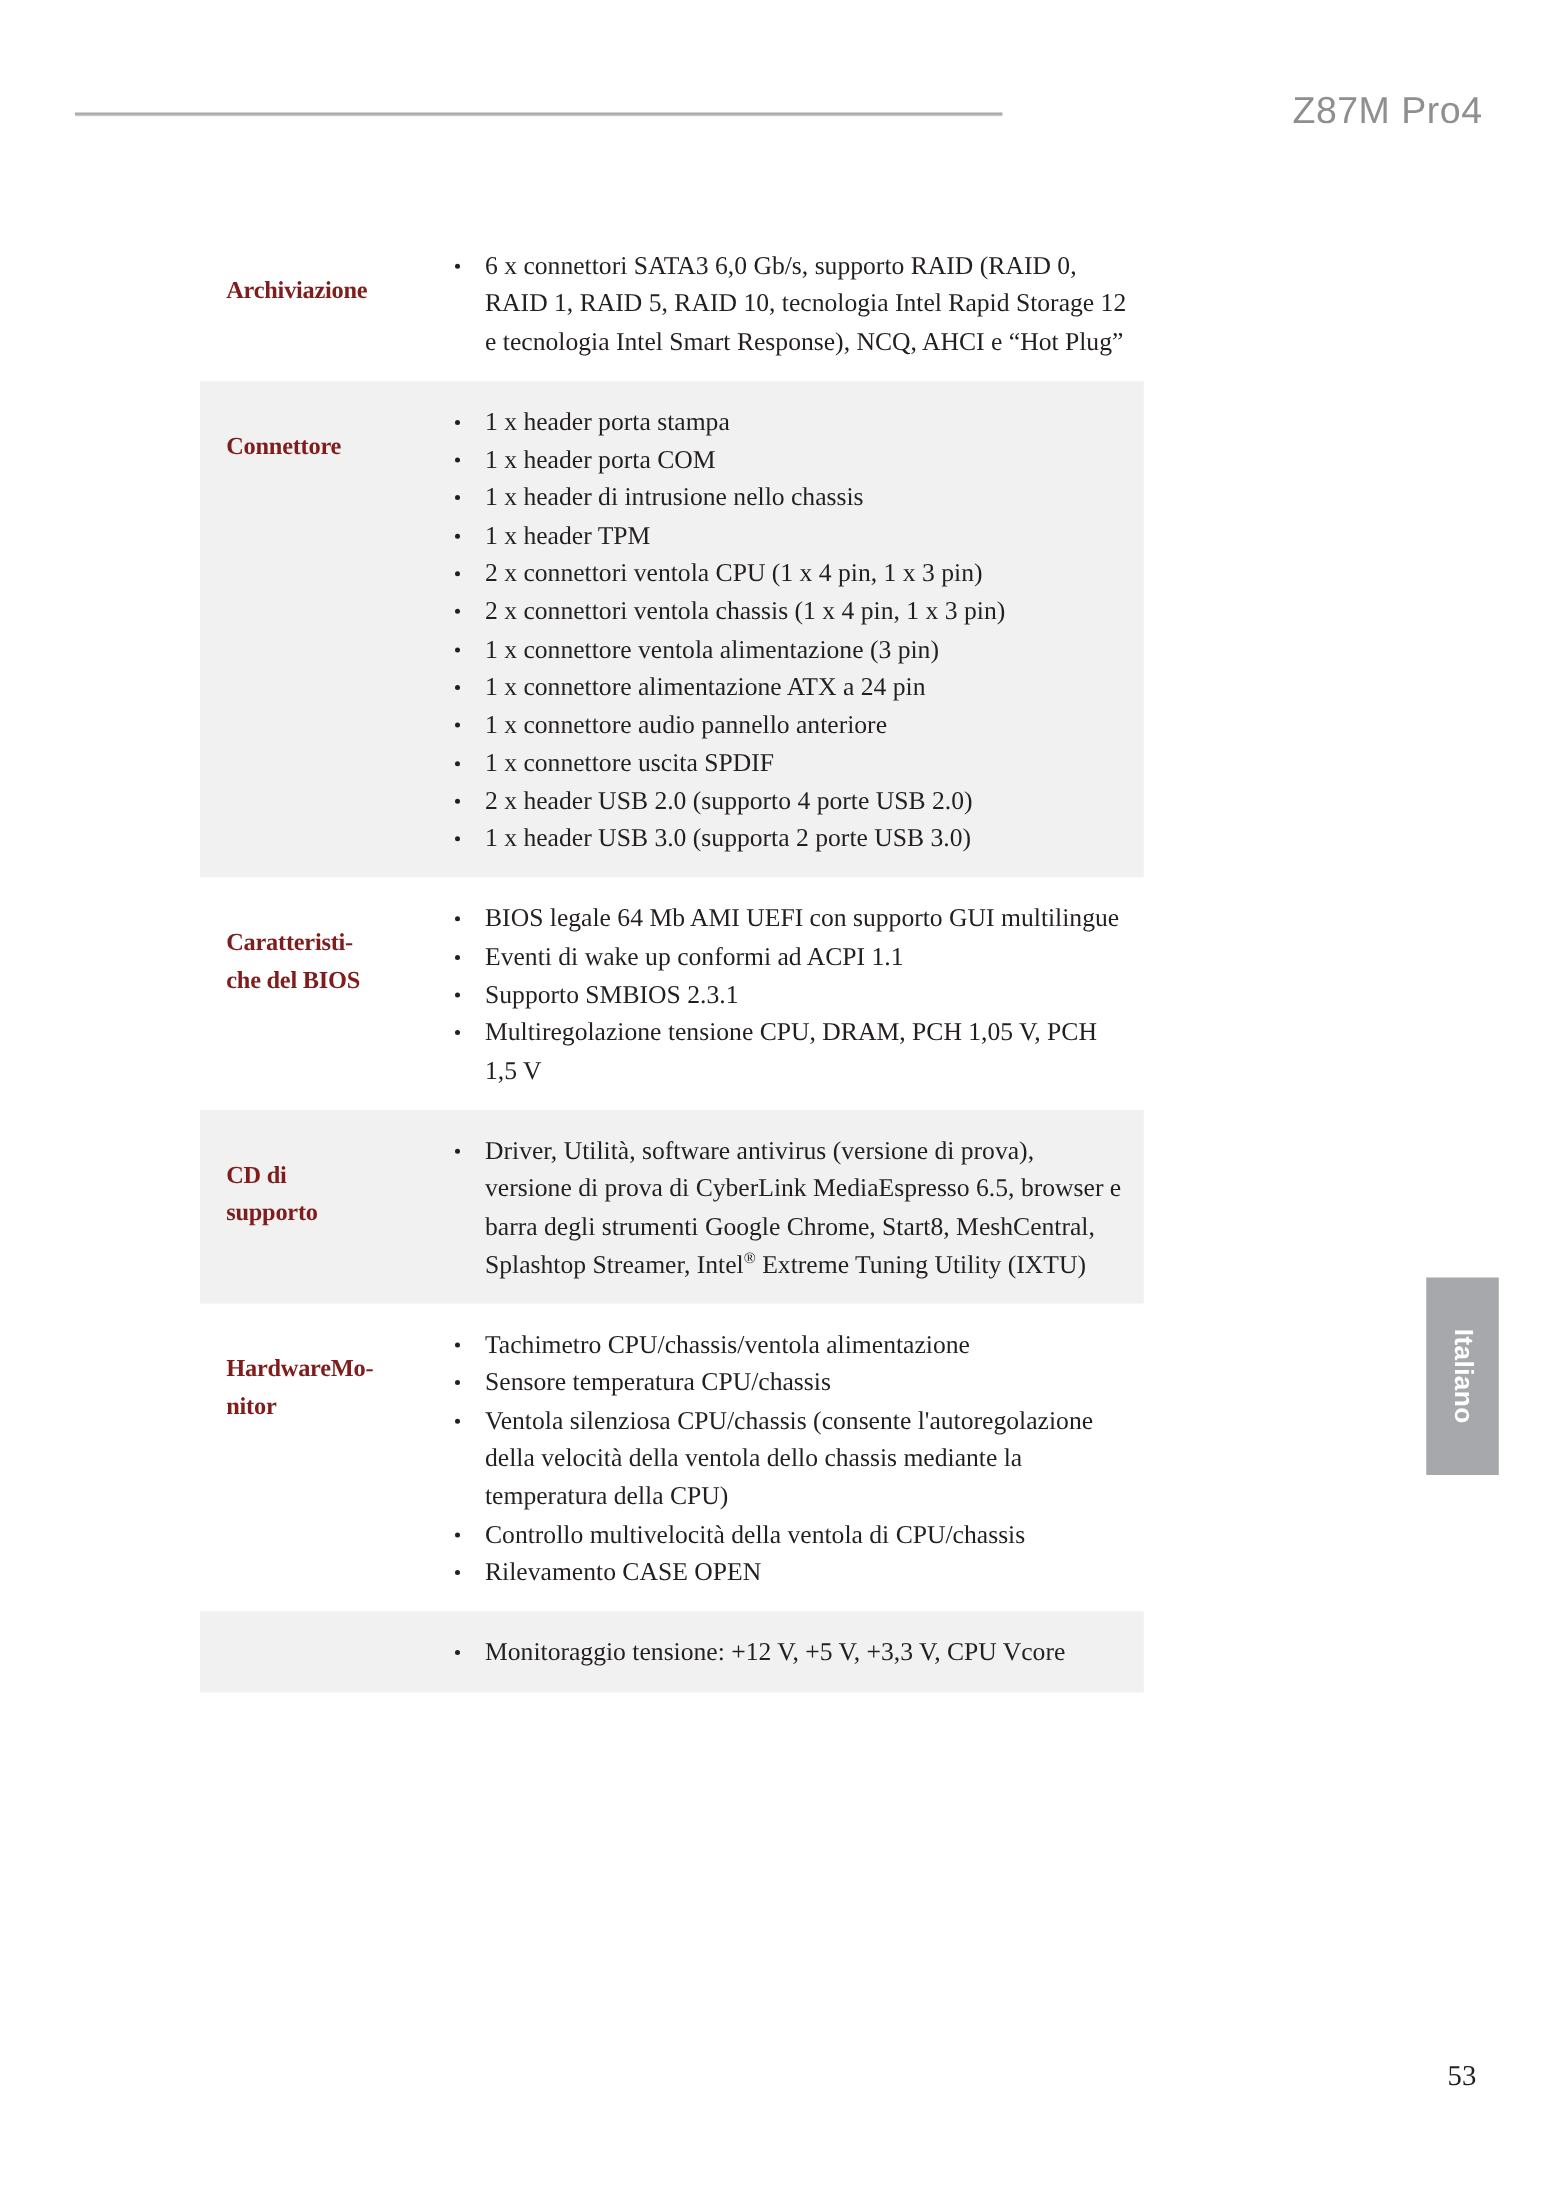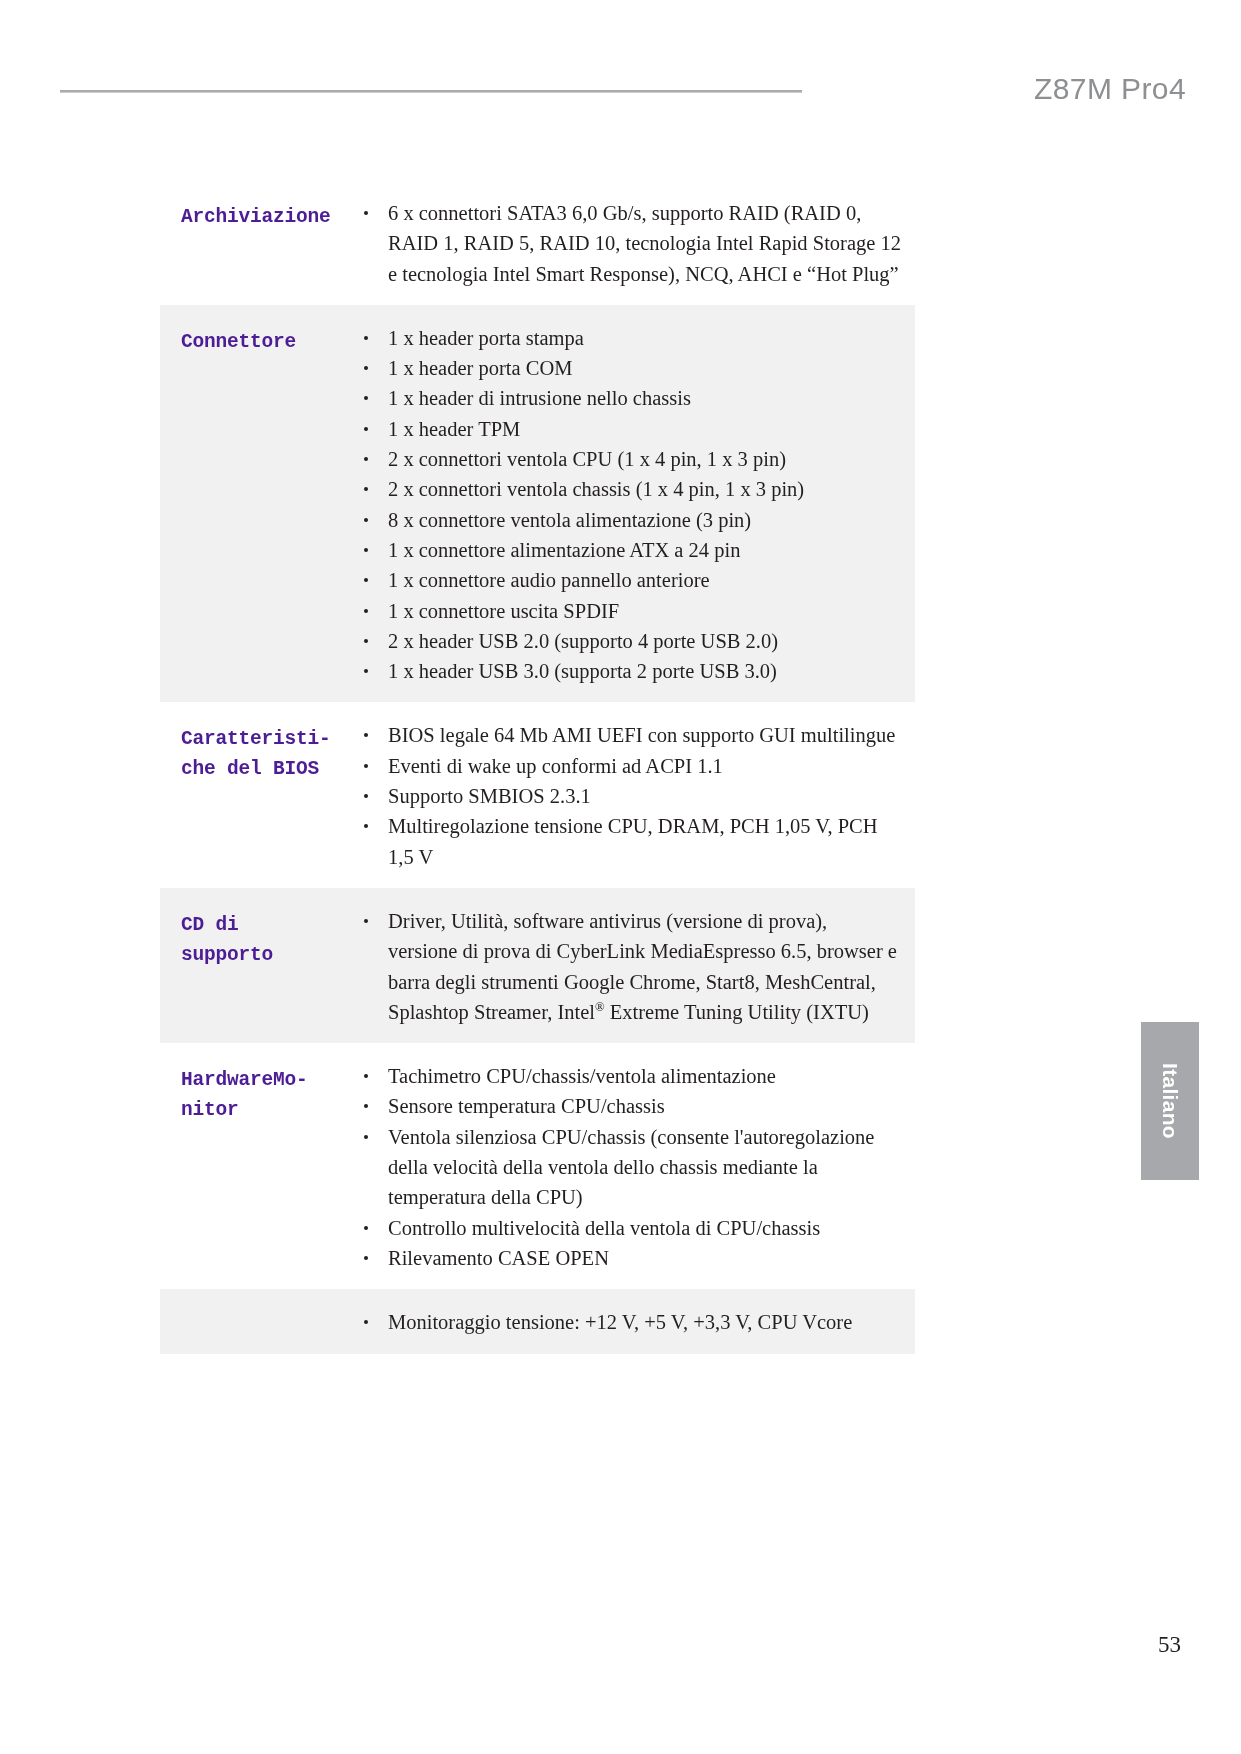--- a/index.html
+++ b/index.html
@@ -57,26 +57,27 @@
     background: #ffffff;
   }
   .spec-row.shaded {
     background: #f1f1f2;
   }
   .spec-label {
     flex: 0 0 196px;
     padding-left: 21px;
     padding-top: 4px;
     box-sizing: border-box;
-    font-family: Liberation Mono, monospace;
+    font-family: Liberation Serif, serif;
     font-weight: bold;
     font-size: 19.5px;
     line-height: 30px;
     letter-spacing: -0.2px;
-    color: #4c1d95;
+    color: #7f1d1d;
+    margin-top: 16px;
   }
   .spec-label .lbl-line { display: block; }
   .spec-content {
     flex: 1 1 auto;
     padding-right: 14px;
   }
 
   ul.bullets {
     list-style: none;
     margin: 0;
@@ -124,21 +125,21 @@
     font-size: 21px;
     color: #ffffff;
     writing-mode: vertical-rl;
     letter-spacing: 0.3px;
   }
 
   
   .page-number {
     position: absolute;
     right: 60px;
-    bottom: 96px;
+    bottom: 80px;
     font-family: "Liberation Serif", serif;
     font-size: 23px;
     color: #231f20;
   }
 </style>
 </head>
 <body>
 
 <div class="page-header">
   <div class="header-rule"></div>
@@ -161,21 +162,21 @@
         <span class="lbl-line">Connettore</span>
       </div>
       <div class="spec-content">
         <ul class="bullets">
           <li>1 x header porta stampa</li>
           <li>1 x header porta COM</li>
           <li>1 x header di intrusione nello chassis</li>
           <li>1 x header TPM</li>
           <li>2 x connettori ventola CPU (1 x 4 pin, 1 x 3 pin)</li>
           <li>2 x connettori ventola chassis (1 x 4 pin, 1 x 3 pin)</li>
-          <li>8 x connettore ventola alimentazione (3 pin)</li>
+          <li>1 x connettore ventola alimentazione (3 pin)</li>
           <li>1 x connettore alimentazione ATX a 24 pin</li>
           <li>1 x connettore audio pannello anteriore</li>
           <li>1 x connettore uscita SPDIF</li>
           <li>2 x header USB 2.0 (supporto 4 porte USB 2.0)</li>
           <li>1 x header USB 3.0 (supporta 2 porte USB 3.0)</li>
         </ul>
       </div>
     </div>
     <div class="spec-row">
       <div class="spec-label">

